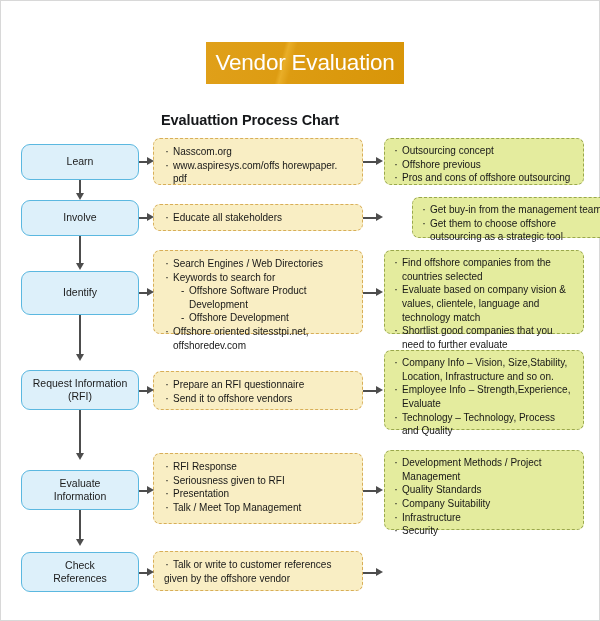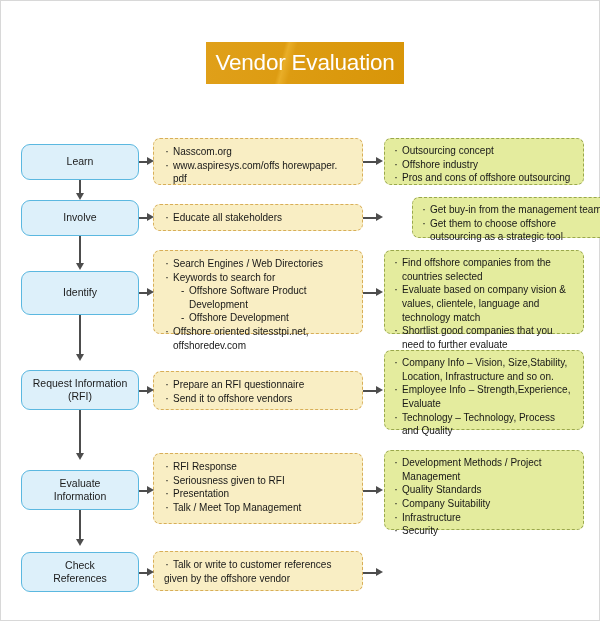--- a/index.html
+++ b/index.html
@@ -155,37 +155,38 @@
 </style>
 </head>
 <body>
 
 <div id="page">
 
   <div id="title-banner">
     <span class="t">Vendor Evaluation</span>
   </div>
 
+  <div id="chart-heading">Evaluattion Process Chart</div>
 
   <div class="stage-box" style="left:20px; top:143px; width:118px; height:36px;">
     <span>Learn</span>
   </div>
 
   <div class="action-box" style="left:152px; top:137px; width:210px; height:47px;">
     <ul class="bullets">
       <li>Nasscom.org</li>
       <li>www.aspiresys.com/offs horewpaper.</li>
       <li class="cont">pdf</li>
     </ul>
   </div>
 
   <div class="outcome-box" style="left:383px; top:137px; width:200px; height:47px;">
     <ul class="bullets">
       <li>Outsourcing concept</li>
-      <li>Offshore industry</li>
+      <li>Offshore previous</li>
       <li>Pros and cons of offshore outsourcing</li>
     </ul>
   </div>
 
   <div class="hline" style="left:138px; top:160px; width:8px;"></div>
   <div class="arrow-right" style="left:146px; top:156px;"></div>
   <div class="hline" style="left:362px; top:160px; width:13px;"></div>
   <div class="arrow-right" style="left:375px; top:156px;"></div>
   <div class="vline" style="left:78px; top:179px; height:18px;"></div>
   <div class="arrow-down" style="left:74.5px; top:192px;"></div>

